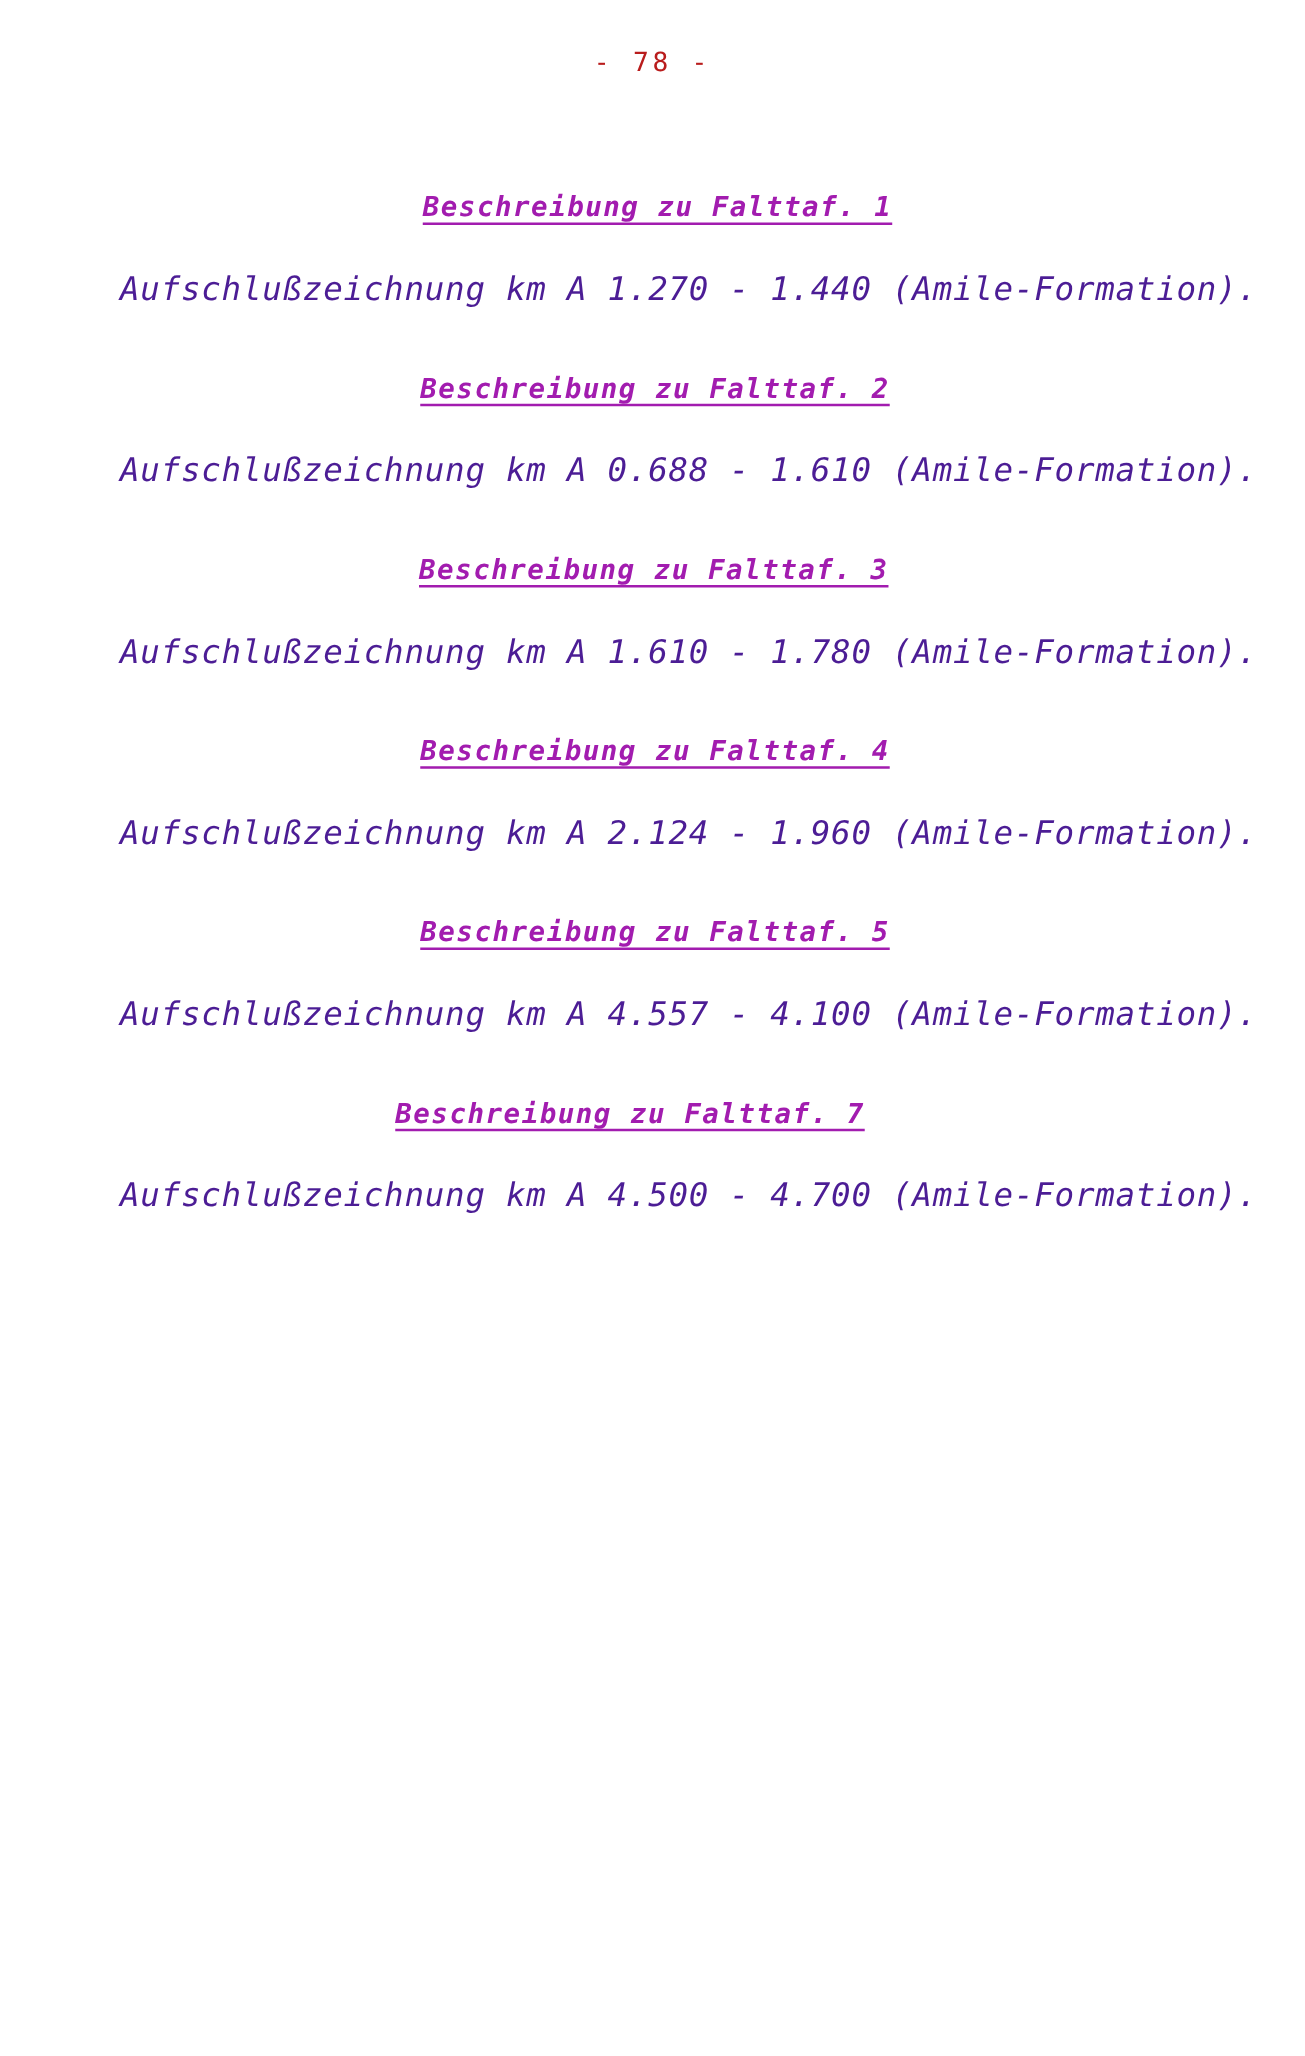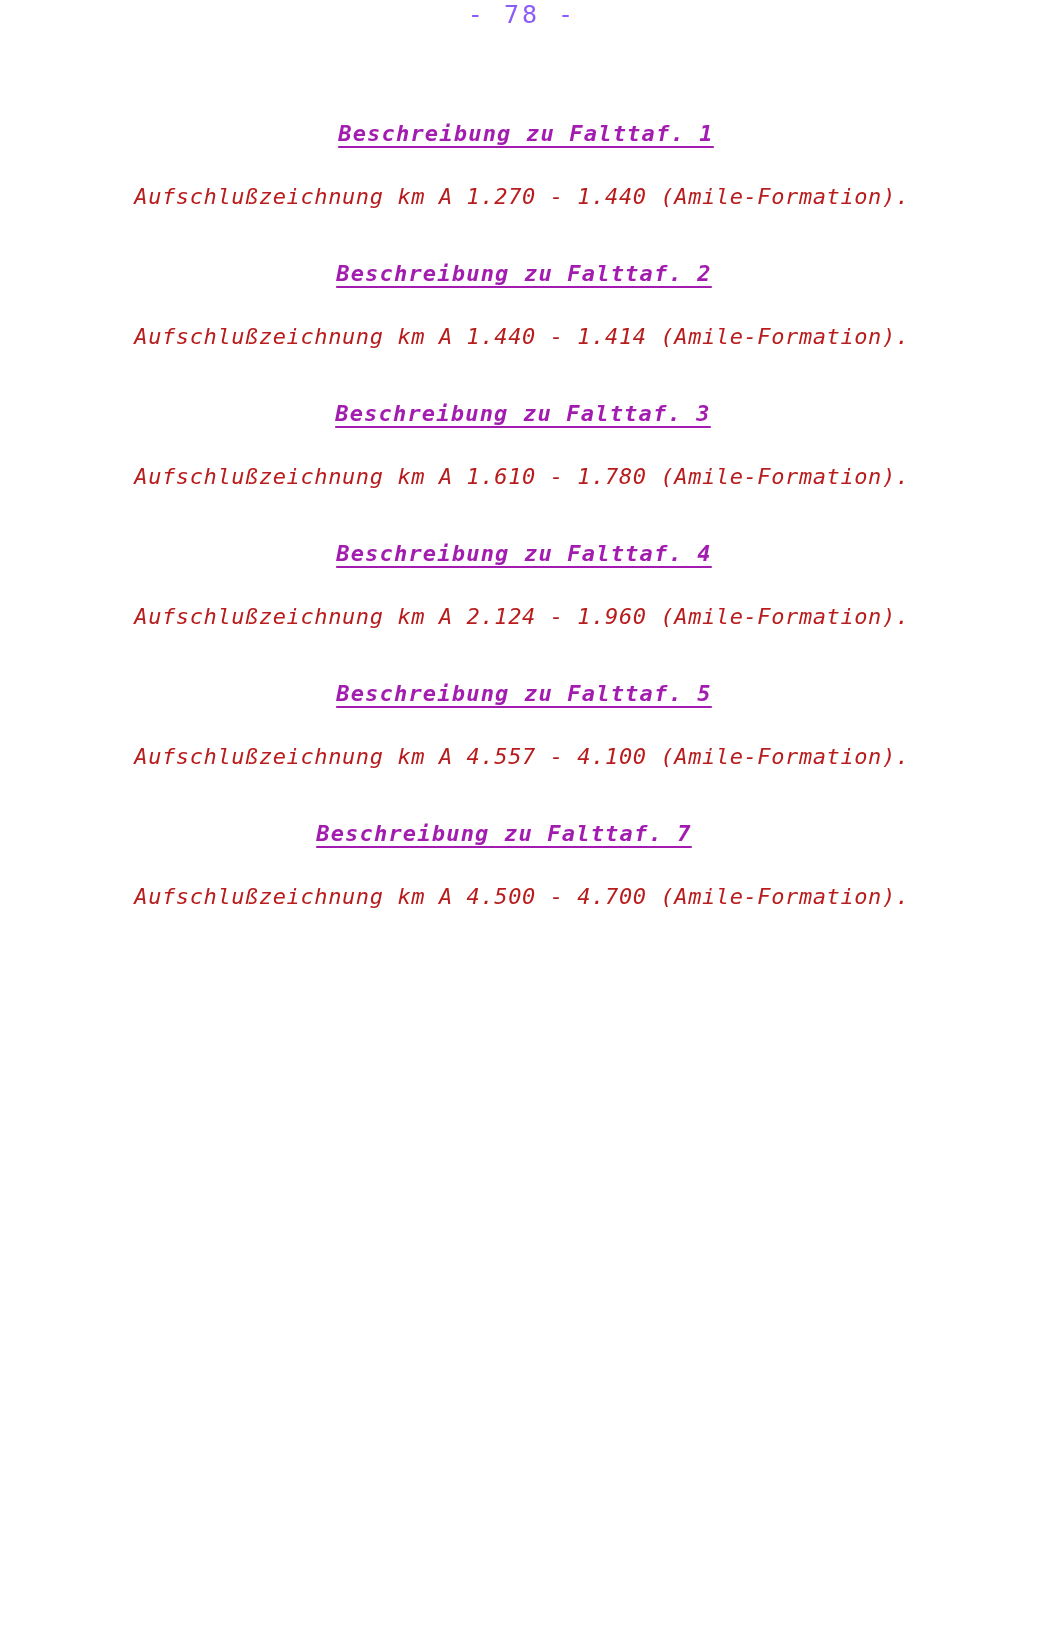--- a/index.html
+++ b/index.html
@@ -17,23 +17,24 @@
   }
   .page {
     position: relative;
     width: 1044px;
     height: 1645px;
     box-sizing: border-box;
   }
   .page-number {
     text-align: center;
     font-family: "DejaVu Sans Mono", monospace;
-    font-size: 25px;
+    font-size: 21px;
     letter-spacing: 3px;
-    color: #8b5cf6;
+    margin-top: 38px;
+    color: #b91c1c;
   }
   .content {
     margin-top: 92px;
     padding: 0 96px;
   }
   .entry {
     margin-bottom: 52px;
   }
   .entry-heading {
     text-align: center;
@@ -44,23 +45,23 @@
     letter-spacing: 1.2px;
     text-decoration: underline;
     text-underline-offset: 5px;
     color: #a21caf;
     margin: 0 0 38px 0;
   }
   .entry-line {
     text-align: center;
     font-family: "DejaVu Sans Mono", monospace;
     font-style: italic;
-    font-size: 22px;
+    font-size: 26px;
     letter-spacing: 0.6px;
-    color: #b91c1c;
+    color: #4c1d95;
     margin: 0;
     white-space: nowrap;
   }
   
   .entry:nth-child(1) .entry-heading { margin-left: 8px; }
   .entry:nth-child(2) .entry-heading { margin-left: 4px; }
   .entry:nth-child(3) .entry-heading { margin-left: 2px; margin-top: 36px; }
   .entry:nth-child(4) .entry-heading { margin-left: 4px; }
   .entry:nth-child(5) .entry-heading { margin-left: 4px; }
   .entry:nth-child(6) .entry-heading { margin-left: -36px; }
@@ -75,21 +76,21 @@
 
   <div class="content">
 
     <div class="entry">
       <div class="entry-heading">Beschreibung zu Falttaf. 1</div>
       <div class="entry-line">Aufschlußzeichnung km A 1.270 - 1.440 (Amile-Formation).</div>
     </div>
 
     <div class="entry">
       <div class="entry-heading">Beschreibung zu Falttaf. 2</div>
-      <div class="entry-line">Aufschlußzeichnung km A 1.440 - 1.414 (Amile-Formation).</div>
+      <div class="entry-line">Aufschlußzeichnung km A 0.688 - 1.610 (Amile-Formation).</div>
     </div>
 
     <div class="entry">
       <div class="entry-heading">Beschreibung zu Falttaf. 3</div>
       <div class="entry-line">Aufschlußzeichnung km A 1.610 - 1.780 (Amile-Formation).</div>
     </div>
 
     <div class="entry">
       <div class="entry-heading">Beschreibung zu Falttaf. 4</div>
       <div class="entry-line">Aufschlußzeichnung km A 2.124 - 1.960 (Amile-Formation).</div>

